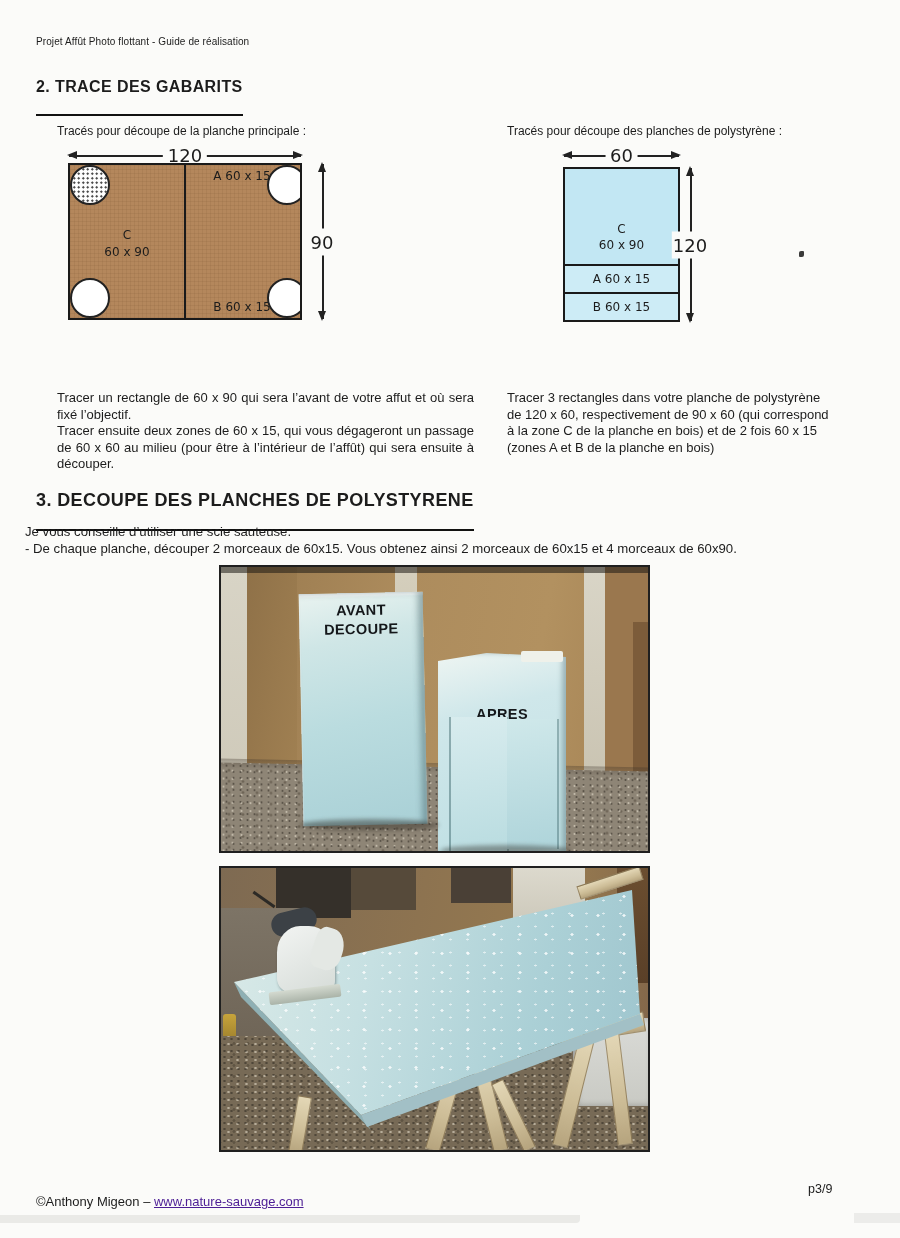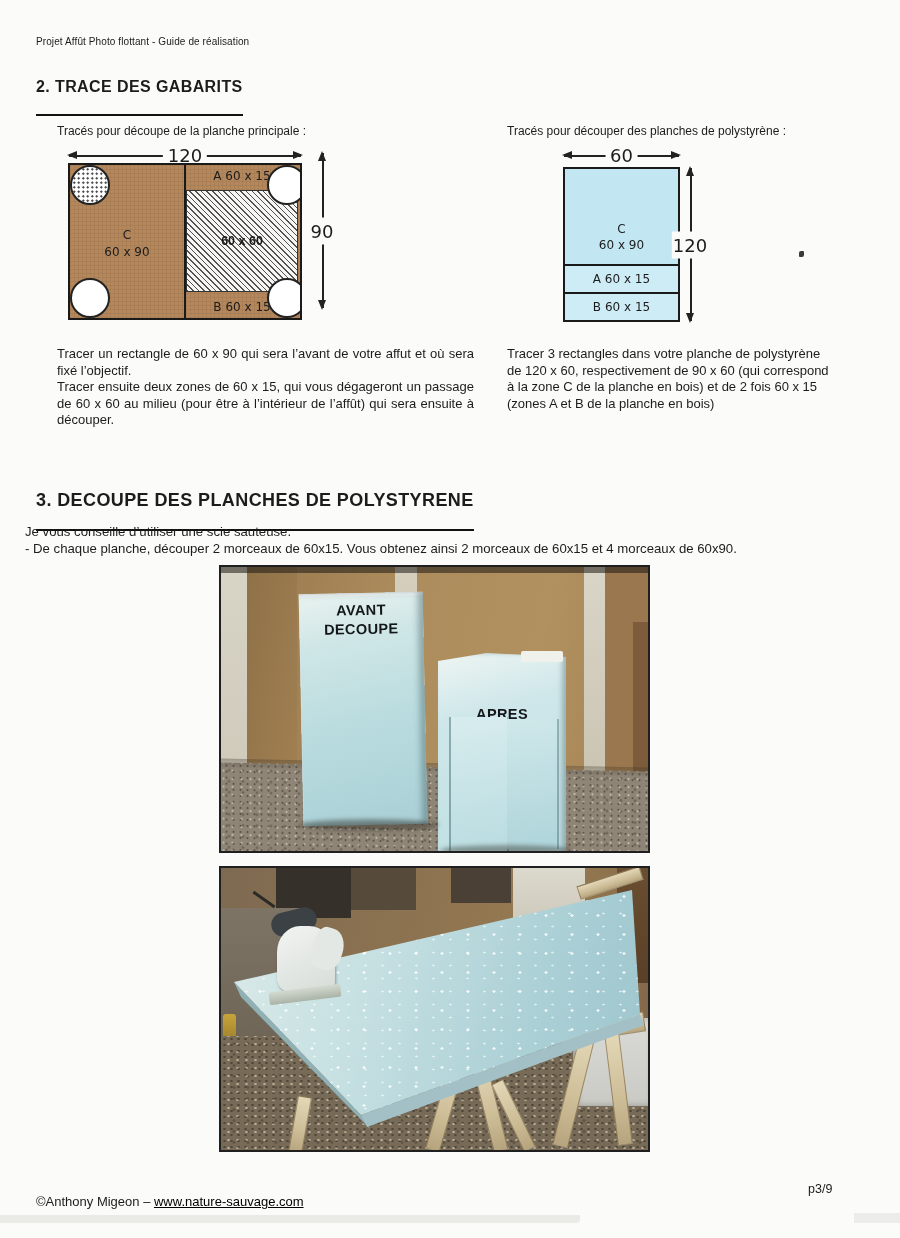--- a/index.html
+++ b/index.html
@@ -11,27 +11,27 @@
   .abs{position:absolute;}
 
   
   .doc-header{left:36px;top:36px;font-size:10px;letter-spacing:.1px;}
   .h-title{font-weight:bold;border-bottom:2px solid #111;padding-bottom:19px;letter-spacing:.4px;}
   .h2{left:36px;top:78px;font-size:16px;}
   .h3{left:36px;top:490px;font-size:18px;}
   .caption{font-size:12px;}
   .cap-left{left:57px;top:124px;}
   .cap-right{left:507px;top:124px;}
-  .para{font-size:13px;line-height:16.5px;}
+  .para{font-size:13px;line-height:16.5px;margin-top:44px;}
   .para-left{left:57px;top:346px;width:417px;text-align:justify;}
   .para-right{left:507px;top:346px;width:322px;}
   .s3line{left:25px;font-size:13.2px;font-family:"Liberation Sans",sans-serif;}
   .s3a{top:524px;} .s3b{top:541px;}
   .footer{left:36px;top:1194px;font-size:13px;}
-  .footer a{color:#000000;}
+  .footer a{color:#4c1d95;}
   .pagenum{left:808px;top:1182px;font-size:12.5px;}
 
   
   .arrow-h{height:11px;}
   .arrow-h .line{position:absolute;left:1px;right:1px;top:5px;height:1.6px;background:#222;}
   .arrow-h::before,.arrow-h::after{content:"";position:absolute;top:1px;width:0;height:0;border-style:solid;}
   .arrow-h::before{left:-1px;border-width:4.5px 10px 4.5px 0;border-color:transparent #222 transparent transparent;}
   .arrow-h::after{right:-1px;border-width:4.5px 0 4.5px 10px;border-color:transparent transparent transparent #222;}
   .arrow-v{width:11px;}
   .arrow-v .line{position:absolute;top:1px;bottom:1px;left:5px;width:1.6px;background:#222;}
@@ -127,46 +127,43 @@
 </head>
 <body>
 
 <div class="abs doc-header">Projet Affût Photo flottant - Guide de réalisation</div>
 
 <div class="abs h2">
   <span class="h-title">2. TRACE DES GABARITS</span>
 </div>
 
 <div class="abs caption cap-left">Tracés pour découpe de la planche principale :</div>
-<div class="abs caption cap-right">Tracés pour découper des planches de polystyrène :</div>
+<div class="abs caption cap-right">Tracés pour découpe des planches de polystyrène :</div>
 
 <div class="abs" style="left:68px;top:150px;width:272px;height:172px;">
   <div class="abs arrow-h" style="left:0;top:0;width:234px;">
     <span class="line"></span>
     <span class="dim">120</span>
   </div>
 
   <div class="abs wood-rect">
     <div class="abs wood-divider"></div>
     <div class="abs diagram-lbl zoneA-lbl">A 60 x 15</div>
-    <div class="abs hatch">
-      <span>60 x 60</span>
-    </div>
     <div class="abs diagram-lbl zoneB-lbl">B 60 x 15</div>
     <div class="abs diagram-lbl zoneC-lbl">
       <div>C</div>
       <div>60 x 90</div>
     </div>
     <div class="abs corner dotted c-tl"></div>
     <div class="abs corner c-tr"></div>
     <div class="abs corner c-bl"></div>
     <div class="abs corner c-br"></div>
   </div>
 
-  <div class="abs arrow-v" style="left:249px;top:2px;height:157px;">
+  <div class="abs arrow-v" style="left:249px;top:13px;height:157px;">
     <span class="line"></span>
     <span class="dim">90</span>
   </div>
 </div>
 
 <div class="abs" style="left:563px;top:150px;width:150px;height:178px;padding-left:44px;">
   <div class="abs arrow-h" style="left:0;top:0;width:117px;">
     <span class="line"></span>
     <span class="dim">60</span>
   </div>

